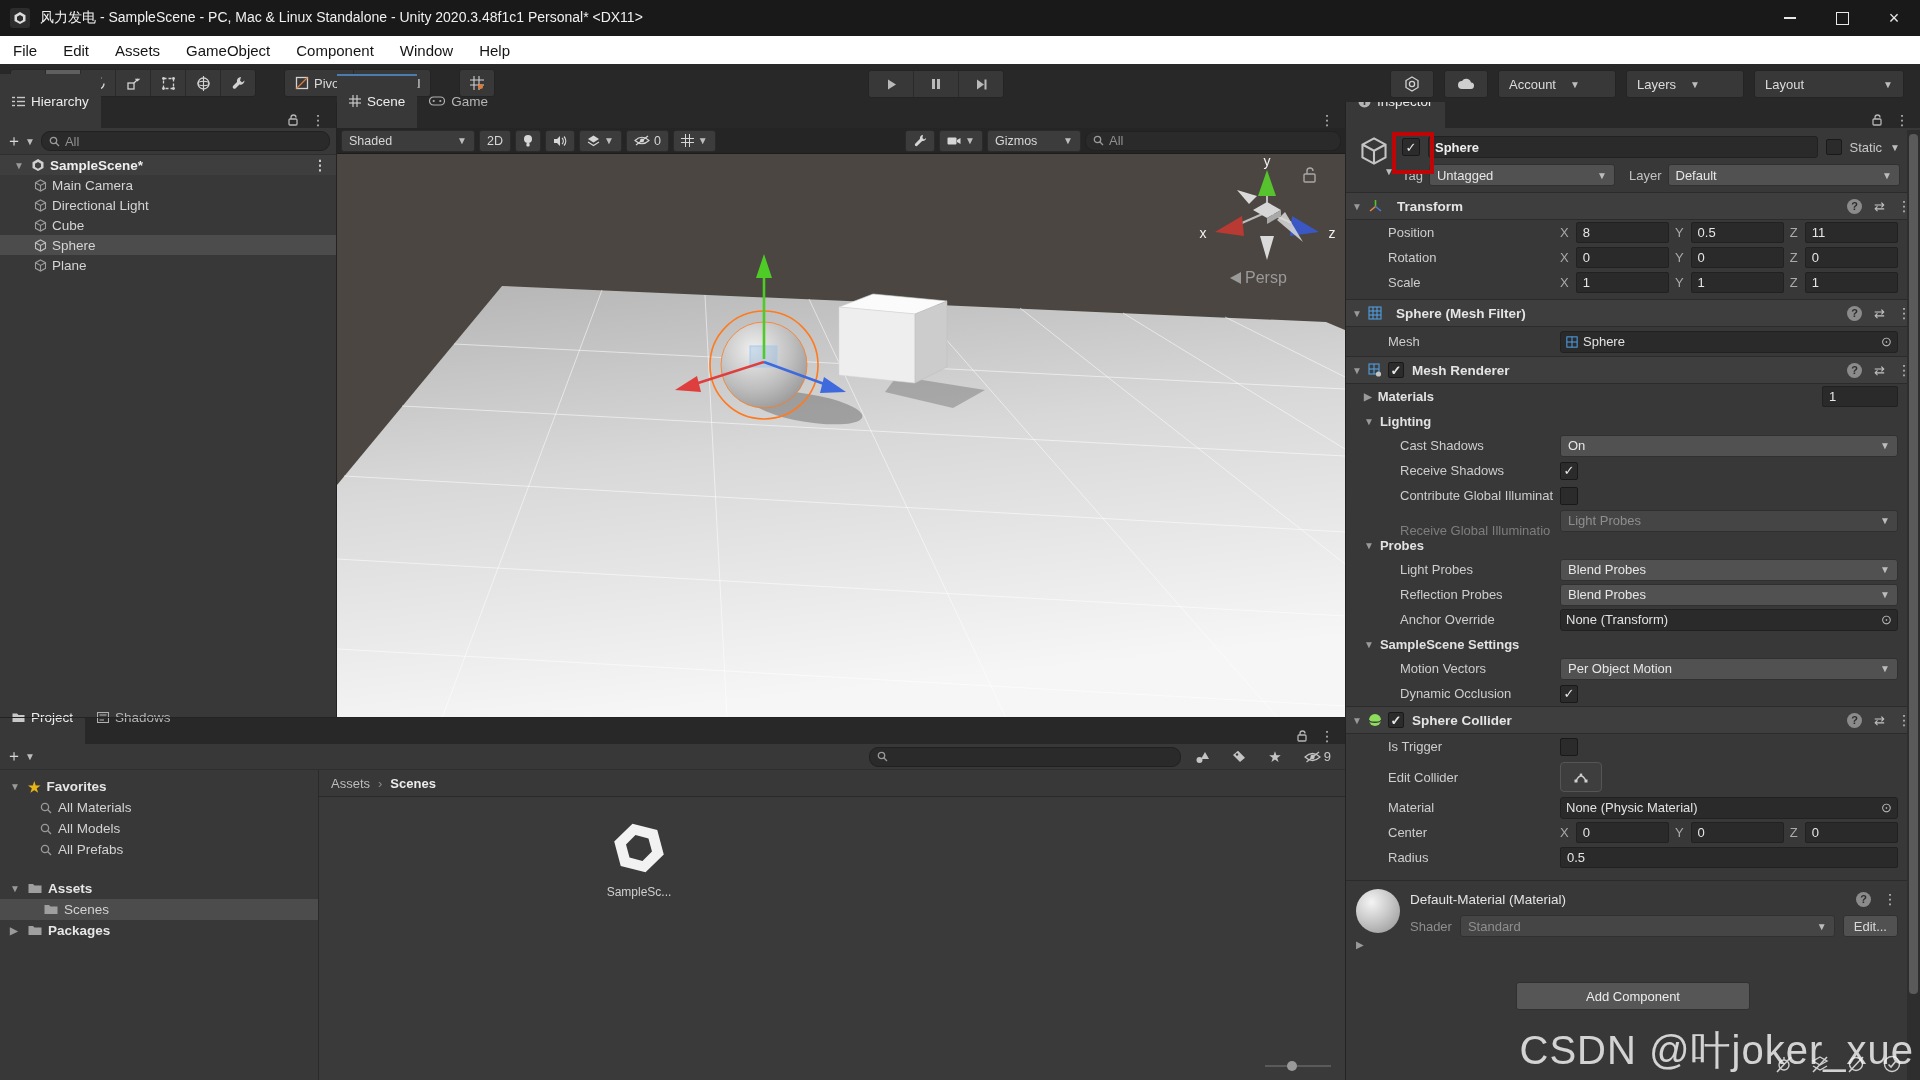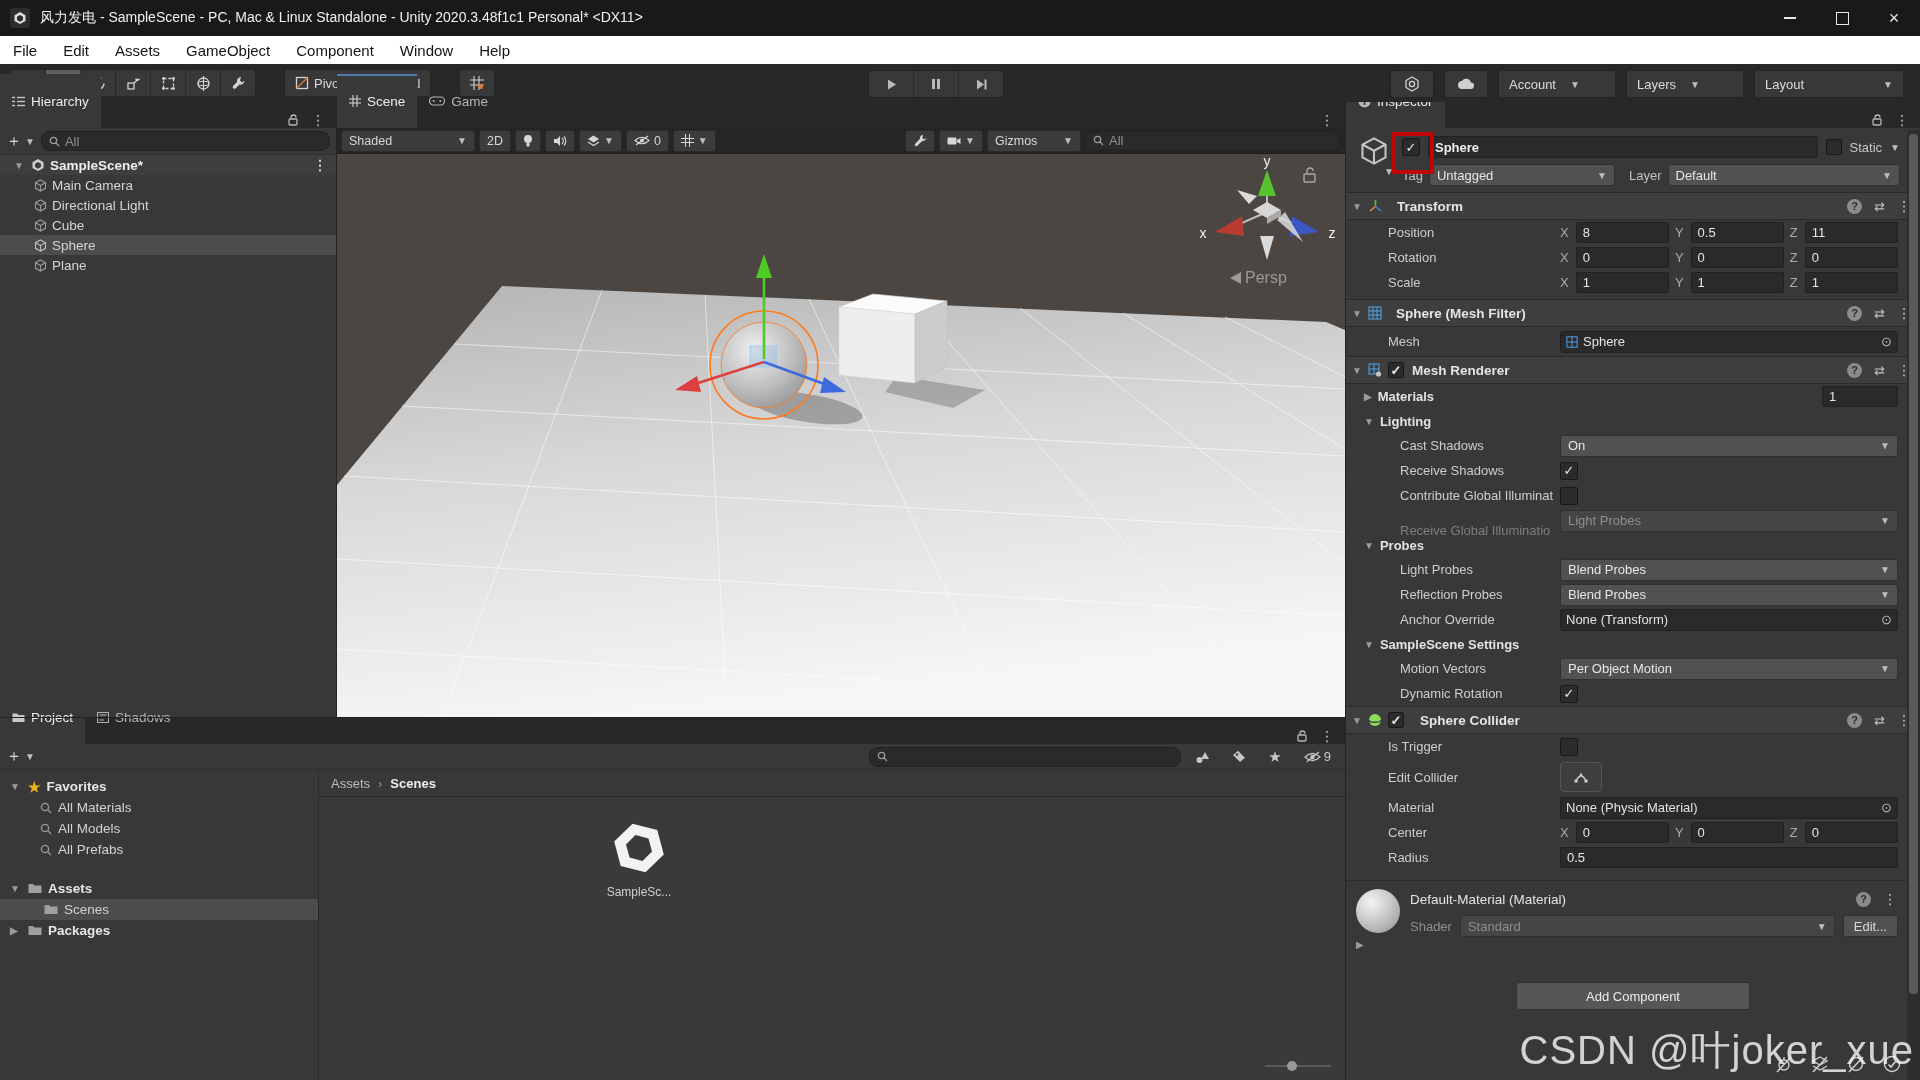--- a/index.html
+++ b/index.html
@@ -907,32 +907,32 @@
       <span>SampleScene Settings</span>
     </div>
     <div class="irow">
       <span class="ilabel lv2">Motion Vectors</span>
       <div class="dd" style="flex:1;">
         <span>Per Object Motion</span>
         <span class="chev">▼</span>
       </div>
     </div>
     <div class="irow">
-      <span class="ilabel lv2">Dynamic Rotation</span>
+      <span class="ilabel lv2">Dynamic Occlusion</span>
       <span class="chk">✓</span>
     </div>
 
     <div class="comphead">
       <span class="fold">▼</span>
       <svg width="14" height="14" viewBox="0 0 14 14">
           <circle cx="7" cy="7" r="6" fill="#8ddc5c"></circle>
           <path d="M1 7 a6 2.2 0 0 0 12 0" fill="none" stroke="#3e3e3e" stroke-width="1.4"></path>
         </svg>
       <span class="chk" style="width:14px;height:14px;">✓</span>
-      <span style="margin-left:10px;">Sphere Collider</span>
+      <span style="margin-left:2px;">Sphere Collider</span>
       <div class="hicons">
         <span class="helpicon">?</span>
         <span class="preseticon">⇄</span>
         <span class="dots">⋮</span>
       </div>
     </div>
     <div class="irow">
       <span class="ilabel">Is Trigger</span>
       <span class="chk"></span>
     </div>

